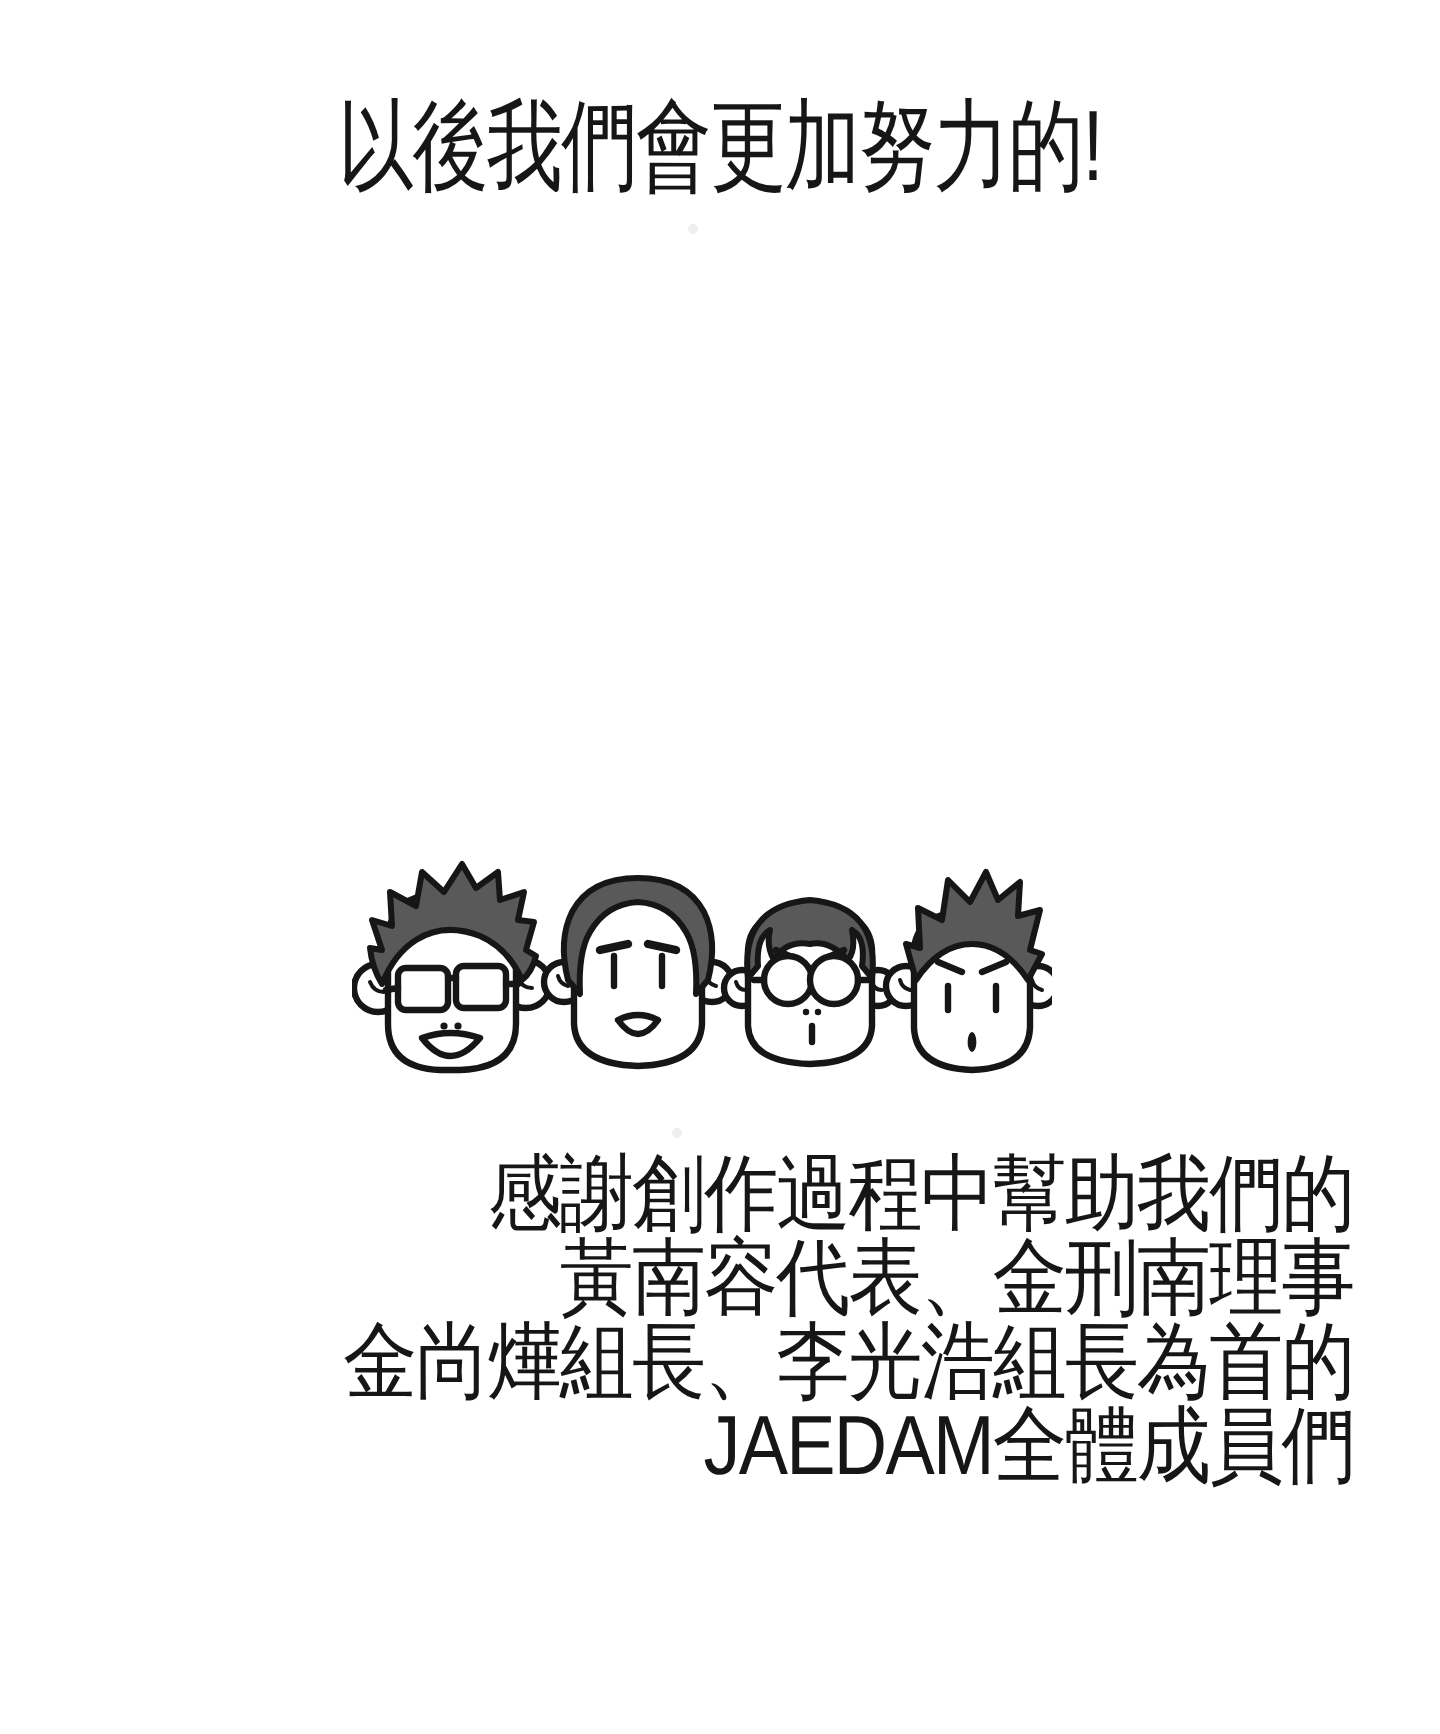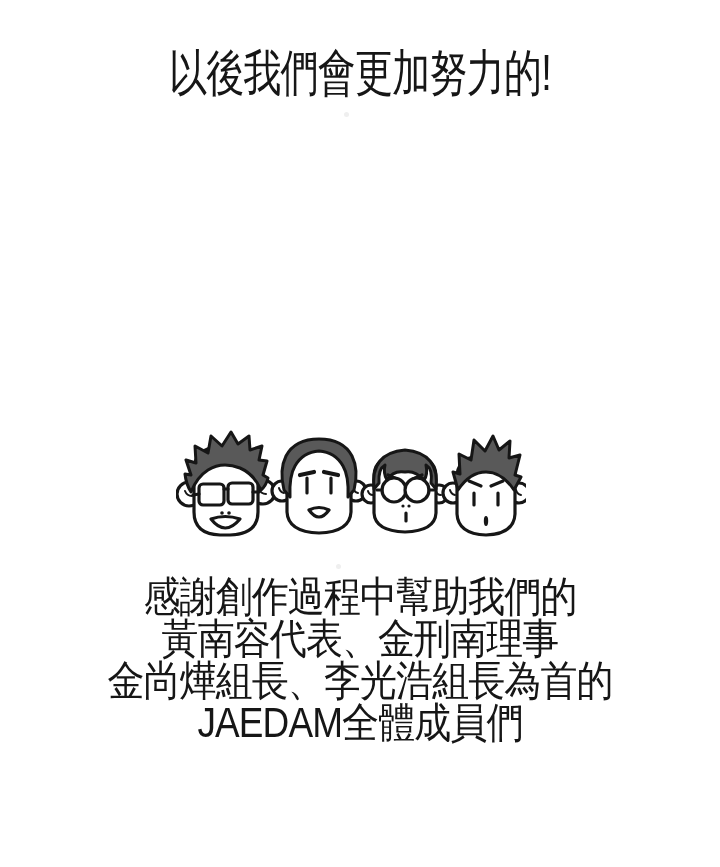--- a/index.html
+++ b/index.html
@@ -20,21 +20,21 @@
     line-height:54px;
     font-weight:400;
     transform:scaleX(0.76);
     transform-origin:50% 50%;
     white-space:nowrap;
     letter-spacing:-1px;
   }
   .credits{
     position:absolute;
     top:576px;left:0;width:720px;
-    text-align:center;
+    text-align:right;
   }
   .credits-line{
     font-size:42px;
     line-height:42px;
     font-weight:400;
     transform:scaleX(0.88);
     transform-origin:50% 50%;
     white-space:nowrap;
     letter-spacing:-1px;
   }

